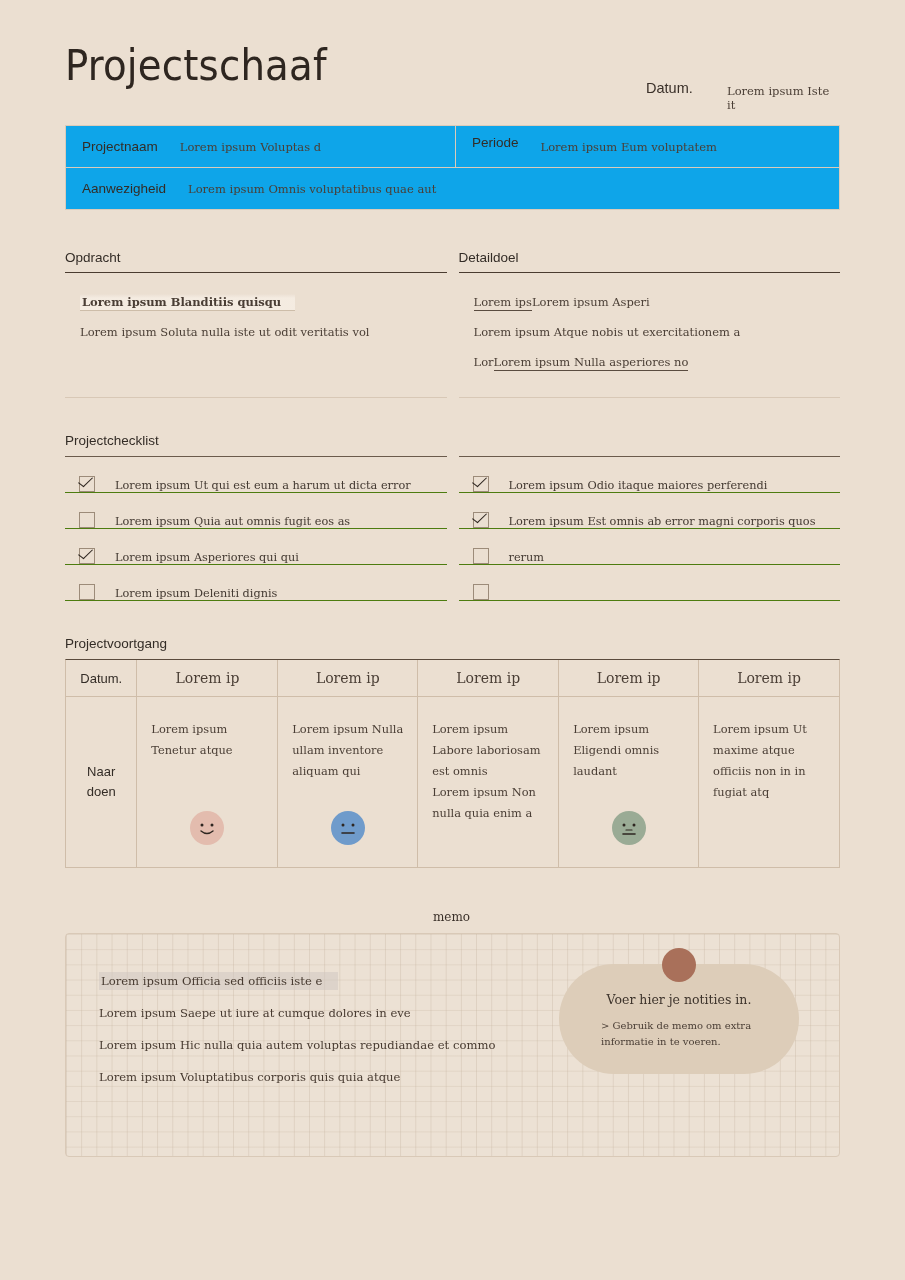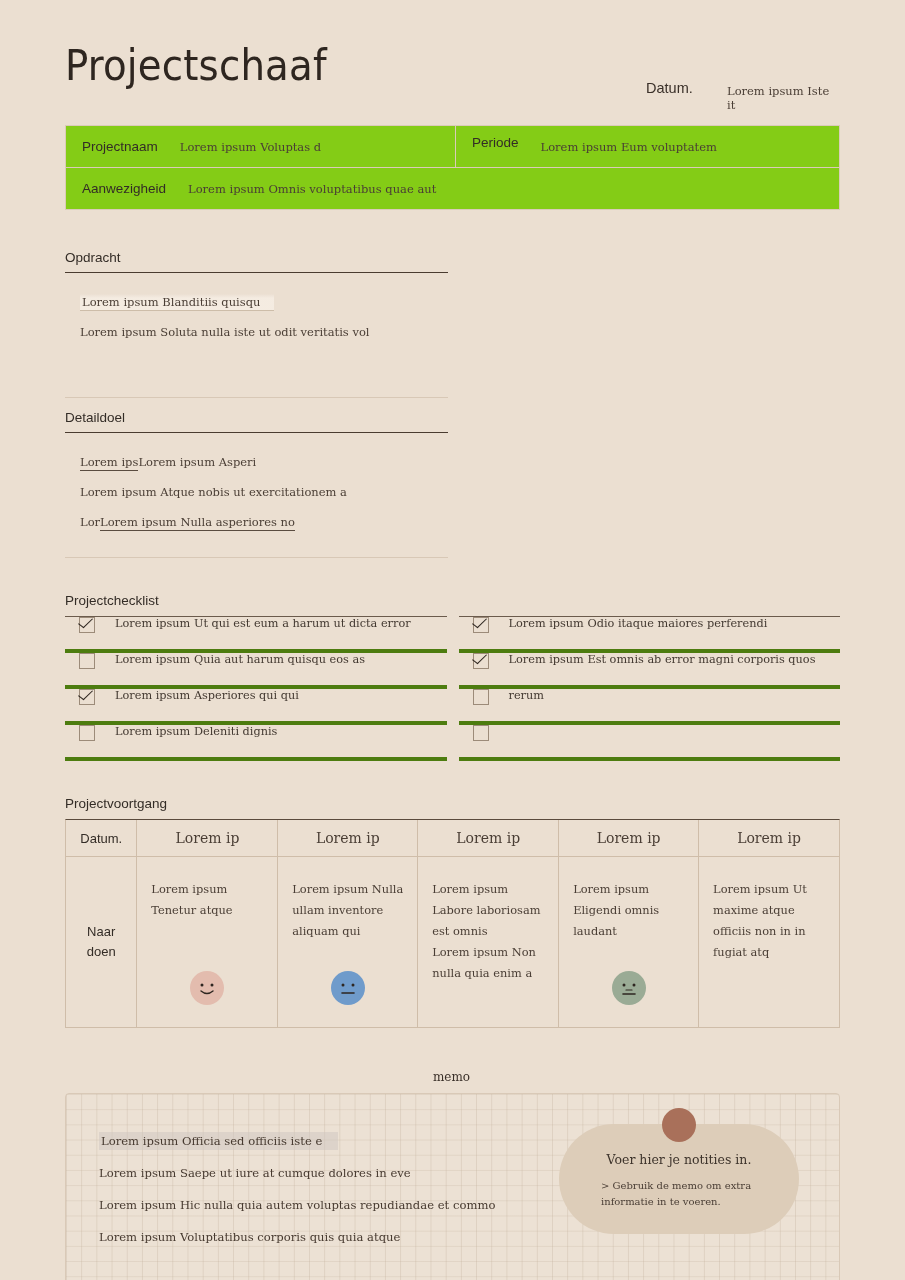--- a/index.html
+++ b/index.html
@@ -51,21 +51,21 @@
     top: 84px;
     font-family: "DejaVu Serif", serif;
     font-size: 11.5px;
     color: #4a3e35;
   }
 
   
   .info-table {
     margin-top: 17px;
     border: 1px solid #dbcbb9;
-    background: #84cc16;
+    background: #0ea5e9;
   }
   .info-row {
     display: flex;
     border-bottom: 1px solid #dbcbb9;
   }
   .info-row:last-child { border-bottom: none; }
   .info-cell {
     display: flex;
     align-items: baseline;
     padding: 13px 16px;
@@ -87,21 +87,20 @@
     color: #4a3e35;
     margin-left: 22px;
     white-space: nowrap;
   }
 
   
   .goals {
     display: flex;
     gap: 12px;
     margin-top: 40px;
-    flex-direction: column;
   }
   .goal-col { width: 383px; }
   .goal-head {
     font-size: 13.5px;
     color: #332c26;
     padding-bottom: 7px;
   }
   .goal-rule {
     height: 0;
     border-top: 1.6px solid #4a3c30;
@@ -115,20 +114,21 @@
     font-family: "DejaVu Serif", serif;
     font-size: 11.5px;
     color: #4a3e35;
     margin-bottom: 16px;
     white-space: nowrap;
   }
   .goal-line .hl {
     background: linear-gradient(to bottom, rgba(255,255,255,0) 0%, rgba(246,238,228,0.85) 25%, rgba(246,238,228,0.85) 100%);
     border-bottom: 1px solid #cdbda9;
     padding: 1px 14px 1px 2px;
+    font-weight: bold;
   }
   .goal-line .ul {
     border-bottom: 1px solid #5a4c40;
     padding-bottom: 1px;
   }
   .goal-foot {
     border-top: 1px solid #d8c8b6;
     margin-top: 4px;
   }
 
@@ -140,23 +140,23 @@
     padding-bottom: 8px;
   }
   .check-wrap {
     display: flex;
     gap: 12px;
   }
   .check-col { width: 383px; }
   .check-col-rule { border-top: 1.6px solid #6b5b4c; }
   .check-row {
     display: flex;
-    align-items: flex-start;
+    align-items: flex-end;
     height: 36px;
-    border-bottom: 4px solid #4d7c0f;
+    border-bottom: 1px solid #4d7c0f;
     padding-left: 14px;
     box-sizing: border-box;
   }
   .cbox {
     width: 14px;
     height: 14px;
     border: 1px solid #9c8b79;
     position: relative;
     flex: none;
     background: transparent;
@@ -381,21 +381,21 @@
   <div class="check-wrap">
     <div class="check-col">
       <div class="check-col-rule"></div>
       <div id="check-left">
           <div class="check-row">
             <div class="cbox checked"></div>
             <span class="check-label">Lorem ipsum Ut qui est eum a harum ut dicta error</span>
           </div>
           <div class="check-row">
             <div class="cbox"></div>
-            <span class="check-label">Lorem ipsum Quia aut harum quisqu eos as</span>
+            <span class="check-label">Lorem ipsum Quia aut omnis fugit eos as</span>
           </div>
           <div class="check-row">
             <div class="cbox checked"></div>
             <span class="check-label">Lorem ipsum Asperiores qui qui</span>
           </div>
           <div class="check-row">
             <div class="cbox"></div>
             <span class="check-label">Lorem ipsum Deleniti dignis</span>
           </div>
         </div>

